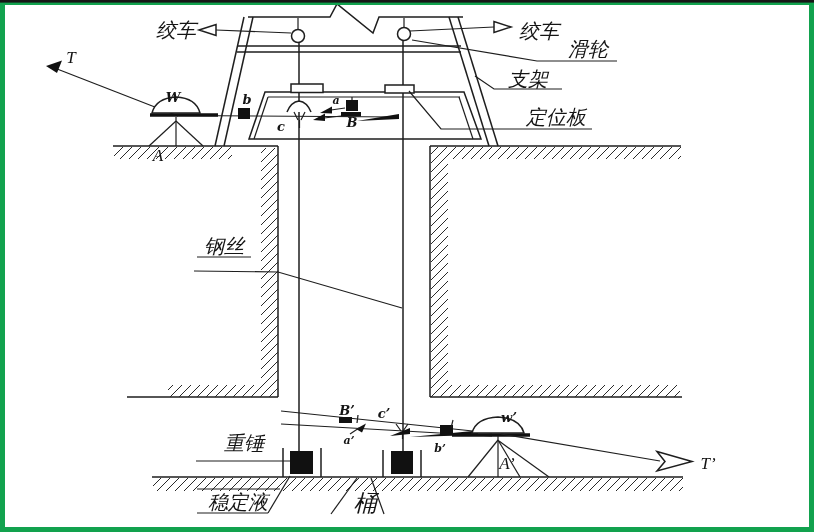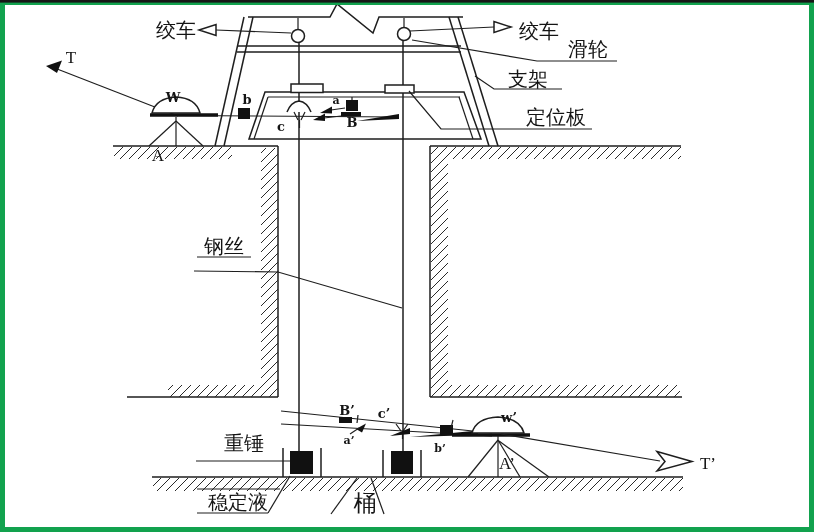--- a/index.html
+++ b/index.html
@@ -1,16 +1,16 @@
 <!DOCTYPE html>
 <html><head>
 <meta charset="utf-8">
 <style>
   html,body{margin:0;padding:0;background:#ffffff;}
-  .stage{position:relative;width:814px;height:532px;background:#ffffff;overflow:hidden;}
+  .stage{position:relative;width:814px;height:532px;background:#ffffff;overflow:hidden;font-style:italic;}
   svg{position:absolute;left:0;top:0;display:block;}
   text{fill:#141414;}
   .cjk{font-family:"Liberation Sans",sans-serif;font-size:20px;}
   .cjk-big{font-family:"Liberation Sans",sans-serif;font-size:23px;}
   .mark{font-family:"Liberation Serif","DejaVu Serif",serif;font-size:17px;}
   .mark-sm{font-family:"DejaVu Serif",serif;font-size:13px;font-weight:bold;}
   .mark-xs{font-family:"DejaVu Serif",serif;font-size:11px;font-weight:bold;}
   .ink{stroke:#1e1e1e;stroke-width:1.5;fill:none;}
   .ink-thin{stroke:#1e1e1e;stroke-width:1.2;fill:none;}
   .ink-thick{stroke:#111;stroke-width:3.4;fill:none;}

